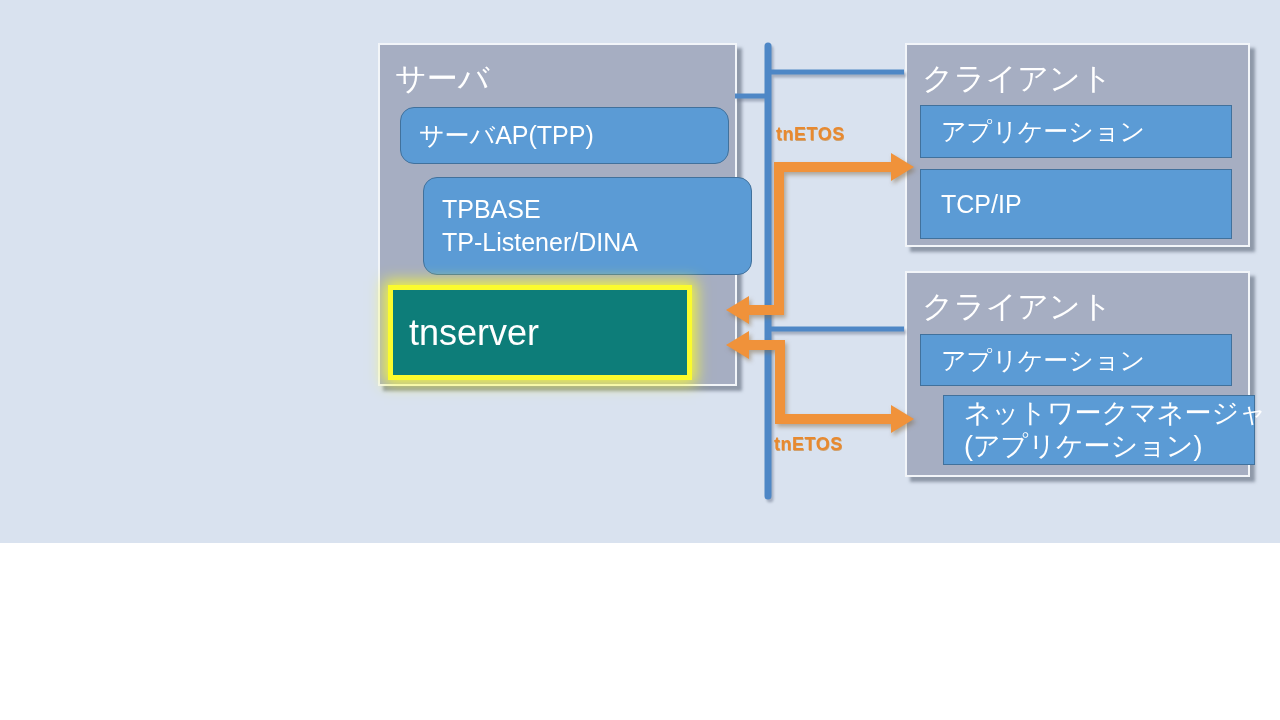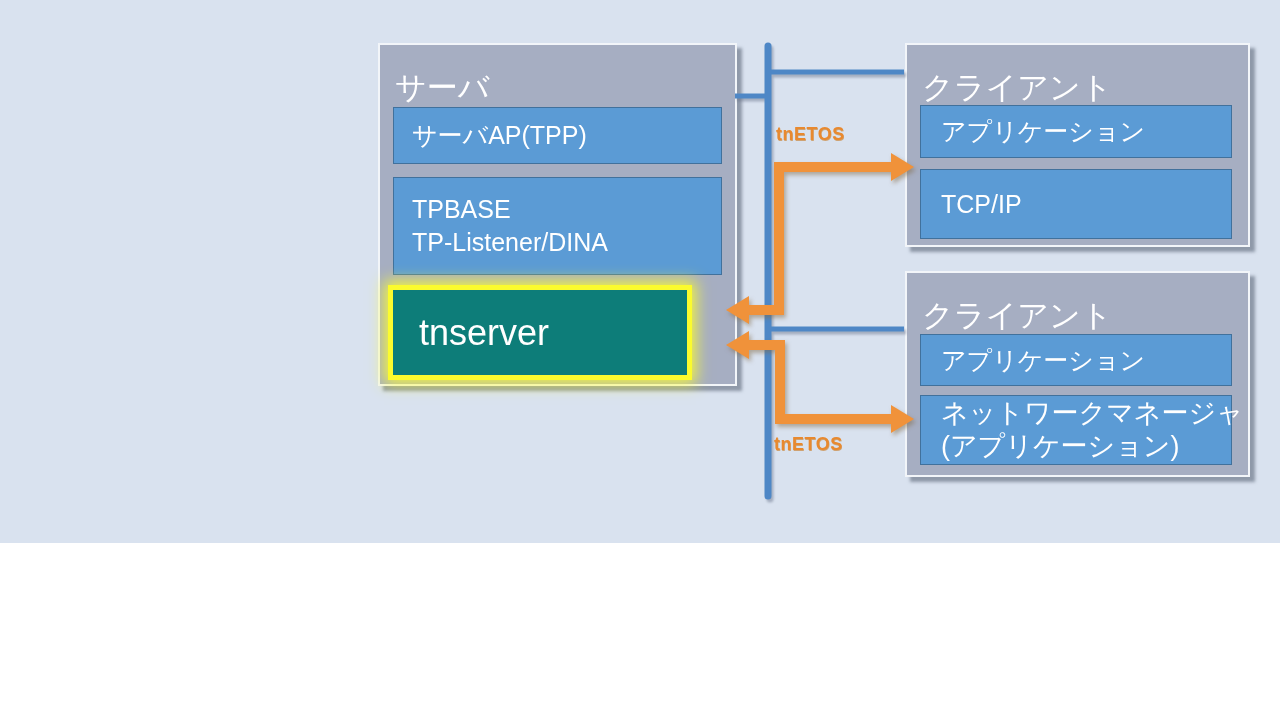--- a/index.html
+++ b/index.html
@@ -23,59 +23,60 @@
     background: #a6aec2;
     border: 2px solid #f2f5f9;
     box-sizing: border-box;
     box-shadow: 5px 5px 3px rgba(82, 92, 112, 0.55);
     z-index: 1;
   }
   .panel-title {
     color: #ffffff;
     font-size: 31px;
     line-height: 1.15;
-    padding: 25px 0 0 15px;
+    padding: 16px 0 0 15px;
     white-space: nowrap;
   }
   
   .layer {
     position: absolute;
     background: #5b9bd5;
     border: 1px solid #41719c;
     box-sizing: border-box;
     color: #ffffff;
     font-size: 25px;
     display: flex;
     align-items: center;
     padding-left: 18px;
     white-space: nowrap;
   }
   .layer.two-line {
     flex-direction: column;
     align-items: flex-start;
     justify-content: center;
     line-height: 33px;
+    margin-left: 23px;
   }
   
   .server-panel { left: 378px; top: 43px; width: 359px; height: 343px; }
-  .server-panel .layer { left: 13px; width: 329px; }
+  .server-panel .layer { left: 20px; width: 329px; border-radius: 14px; }
   .server-ap    { top: 62px;  height: 57px; }
   .tpbase       { top: 132px; height: 98px; }
   
   .tnserver-box {
     position: absolute;
     left: 13px; top: 245px; width: 294px; height: 85px;
     background: #0d7d79;
     box-sizing: border-box;
     box-shadow: 0 0 0 5px #fbfb2e, 0 0 14px 9px rgba(255, 255, 40, 0.85);
     color: #ffffff;
     font-size: 36px;
     display: flex;
     align-items: center;
-    padding-left: 26px;
+    padding-left: 16px;
   }
   
   .client-panel-top    { left: 905px; top: 43px;  width: 345px; height: 204px; }
   .client-panel-bottom { left: 905px; top: 271px; width: 345px; height: 206px; }
   .client-panel-top .layer, .client-panel-bottom .layer { left: 13px; width: 312px; padding-left: 20px; }
   .client-app-top    { top: 60px;  height: 53px; }
   .client-tcpip      { top: 124px; height: 70px; }
   .client-app-bottom { top: 61px;  height: 52px; }
   .client-netmgr     { top: 122px; height: 70px; font-size: 27px; line-height: 31px; padding-left: 12px; }
   

